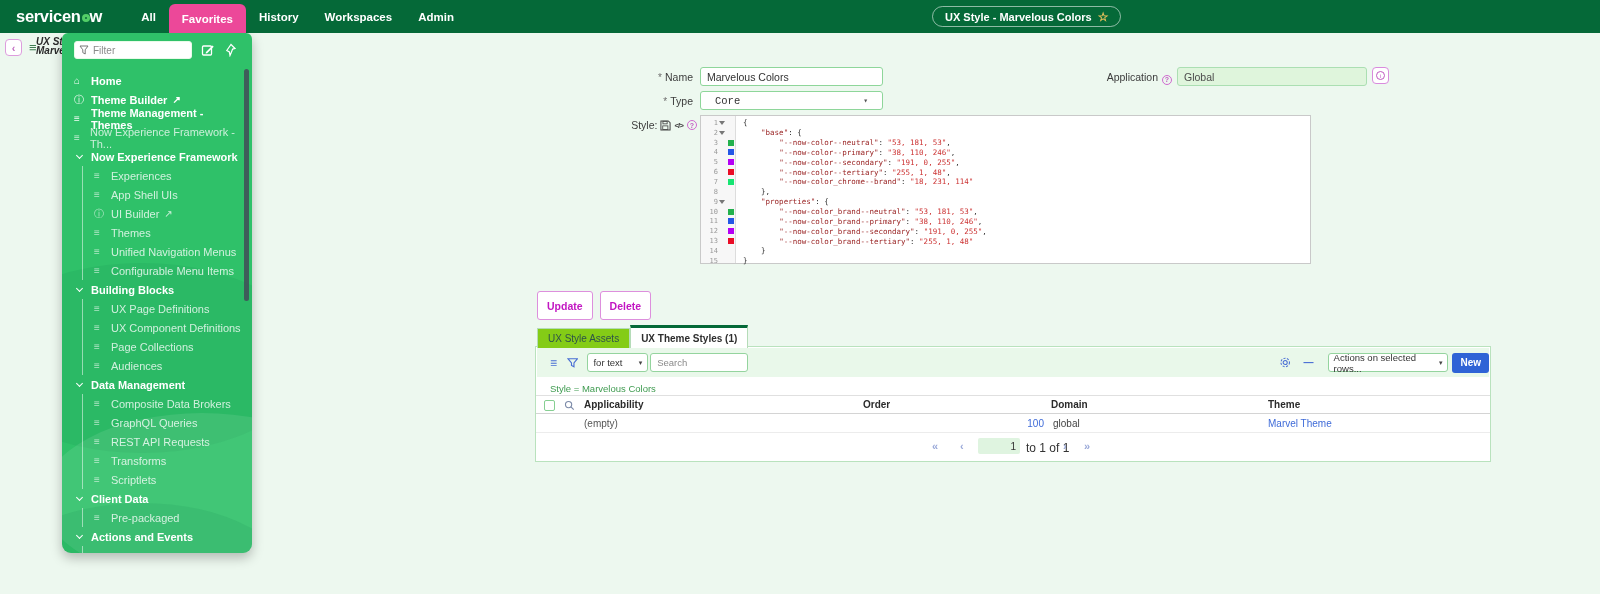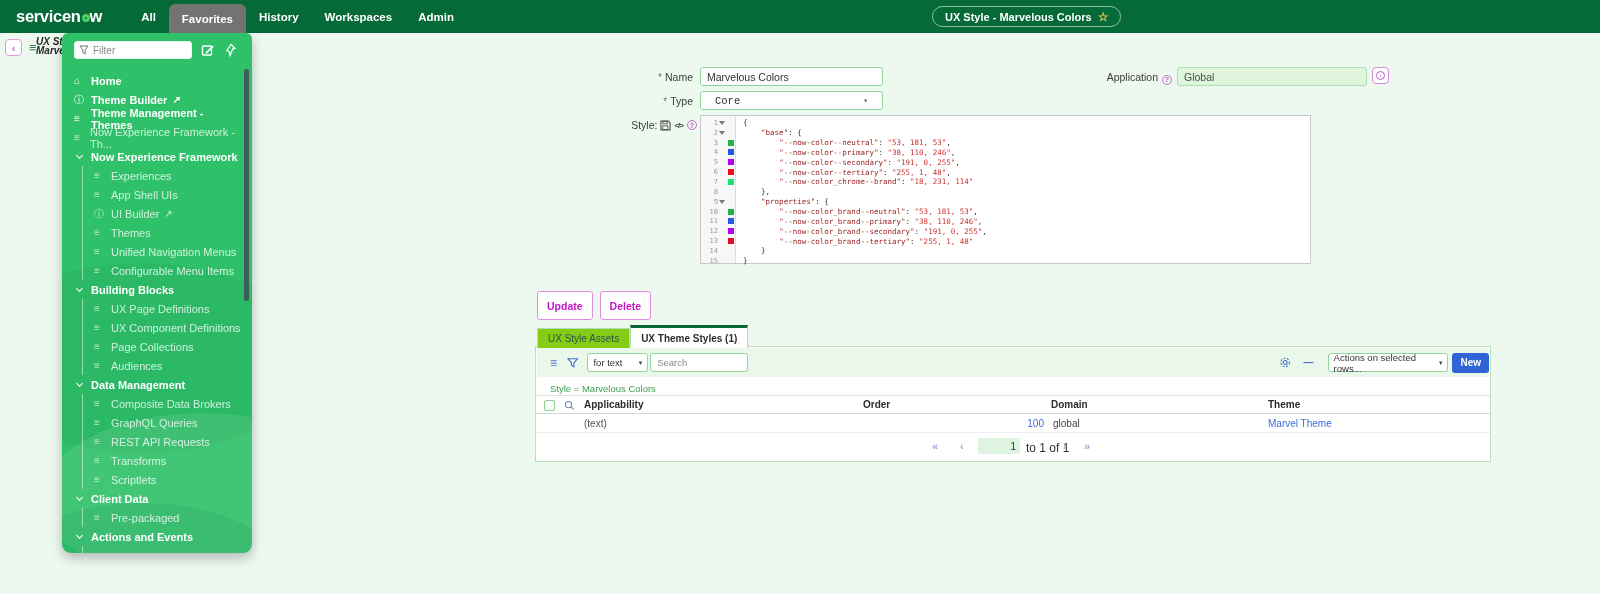--- a/index.html
+++ b/index.html
@@ -11,21 +11,21 @@
   
   .chrome { position:absolute; left:0; top:0; width:1600px; height:33px; background:#056938;
             display:flex; align-items:stretch; z-index:20; }
   .logo { display:flex; align-items:center; margin-left:16px; color:#fff; font-weight:bold;
           font-size:16.5px; letter-spacing:-0.3px; }
   .logo-o { display:inline-block; width:8px; height:8px; border:3px solid #52ce67; border-radius:50%;
             margin:3px 0 0 1px; }
   .nav { display:flex; align-items:flex-end; margin-left:26px; }
   .nav-item { color:#fff; font-size:11.5px; font-weight:bold; padding:0 13px; height:33px;
               display:flex; align-items:center; cursor:pointer; }
-  .nav-item.nav-active { background:#737373; border-radius:6px 6px 0 0; height:29px; }
+  .nav-item.nav-active { background:#ec4899; border-radius:6px 6px 0 0; height:29px; }
   .pill { position:absolute; left:932px; top:6px; height:21px; border:1px solid rgba(255,255,255,0.55);
           border-radius:11px; color:#fff; font-size:11px; font-weight:bold; display:flex;
           align-items:center; padding:0 12px; gap:6px; }
   .pill .star { color:#e5c05a; font-size:12px; }
 
   
   .back-btn { left:5px; top:39px; width:17px; height:17px; border:1.5px solid #dd9ddd; border-radius:4px;
               background:#fff; color:#c06cc0; font-weight:bold; font-size:11px; display:flex;
               align-items:center; justify-content:center; }
   .sub-burger { left:29px; top:40px; color:#3e7d52; font-size:13px; font-weight:bold; }
@@ -605,21 +605,21 @@
         <div class="col"><span>Order</span></div>
 
         <div class="col"><span>Domain</span></div>
 
         <div class="col"><span>Theme</span></div>
 
     </div>
   </div>
 
     <div class="lrow">
-      <span class="cell c1">(text)</span>
+      <span class="cell c1">(empty)</span>
       <span class="cell c2">100</span>
       <span class="cell c3">global</span>
       <span class="cell c4">Marvel Theme</span>
     </div>
 
   <div class="pager">
     <span class="pg-ic" style="left:396px">«</span>
     <span class="pg-ic" style="left:424px">‹</span>
     <input class="pg-input" value="1" style="">
     <span class="pg-label">to 1 of 1</span>

